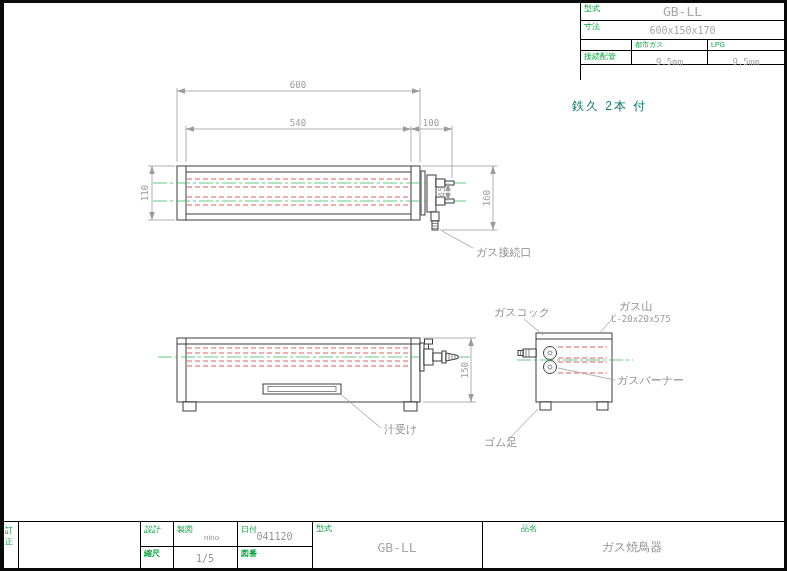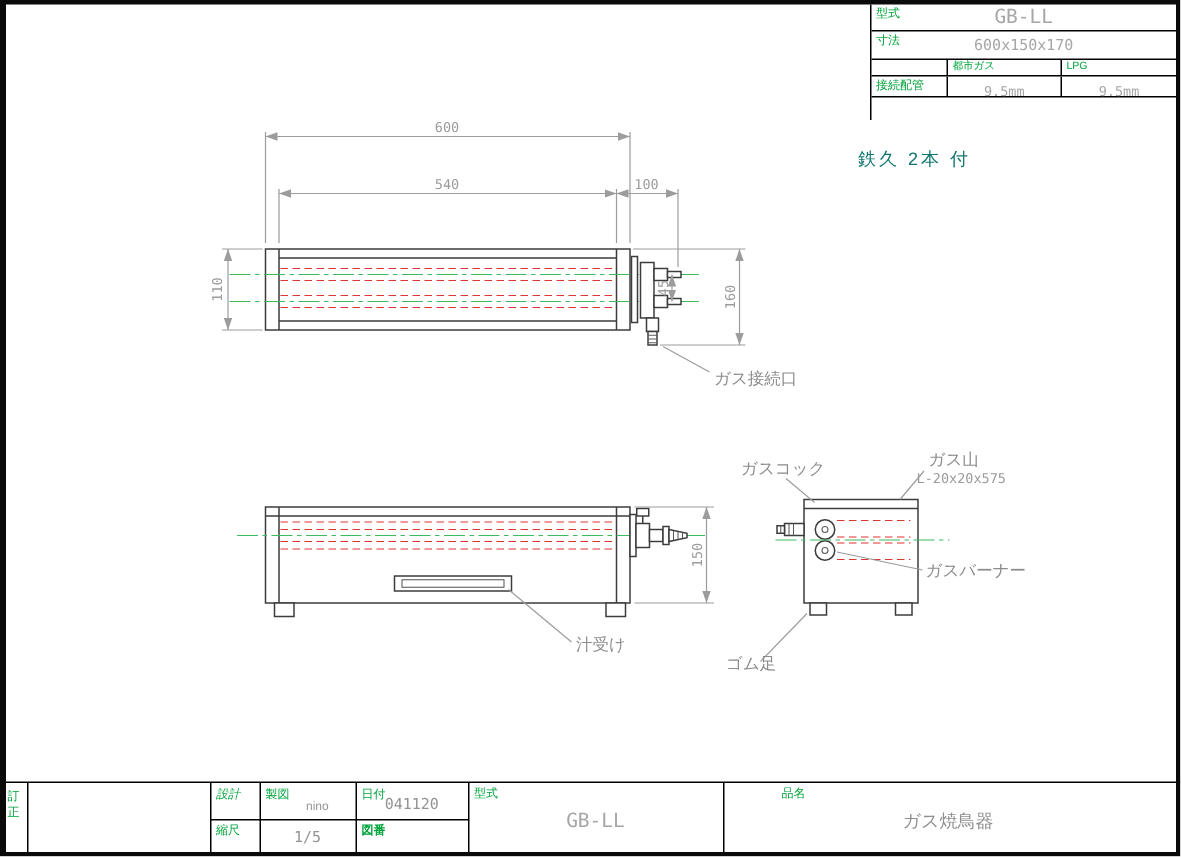--- a/index.html
+++ b/index.html
@@ -212,21 +212,21 @@
     <span class="tb-label" style="left:5px;top:5px;">訂</span>
     <span class="tb-label" style="left:5px;top:16px;">正</span>
 
     <span class="tb-label" style="left:144px;top:4px;font-style:italic;">設計</span>
     <span class="tb-label" style="left:177px;top:4px;">製図</span>
     <span class="tb-val" style="left:204px;top:11px;font-size:8px;">nino</span>
 
     <span class="tb-label" style="left:241px;top:4px;font-family:Liberation Serif, serif;">日付</span>
     <div class="tb-val center-cell" style="left:237px;top:6px;width:75px;height:16px;font:10px 'DejaVu Sans Mono',monospace;">041120</div>
 
-    <span class="tb-label" style="left:144px;top:28px;">縮尺</span>
+    <span class="tb-label" style="left:144px;top:28px;font-weight:bold;">縮尺</span>
     <div class="tb-val center-cell" style="left:173px;top:28px;width:64px;height:16px;font:10px 'DejaVu Sans Mono',monospace;">1/5</div>
     <span class="tb-label" style="left:241px;top:28px;font-weight:bold;">図番</span>
 
     <span class="tb-label" style="left:316px;top:3px;">型式</span>
     <div class="tb-val center-cell" style="left:312px;top:10px;width:170px;height:30px;font:13px 'DejaVu Sans Mono',monospace;color:#a6a6a6;">GB-LL</div>
 
     <span class="tb-label" style="left:486px;top:3px;margin-left:35px;">品名</span>
     <div class="tb-val center-cell" style="left:482px;top:10px;width:300px;height:30px;font-size:12px;color:#8f8f8f;">ガス焼鳥器</div>
   </div>
 

